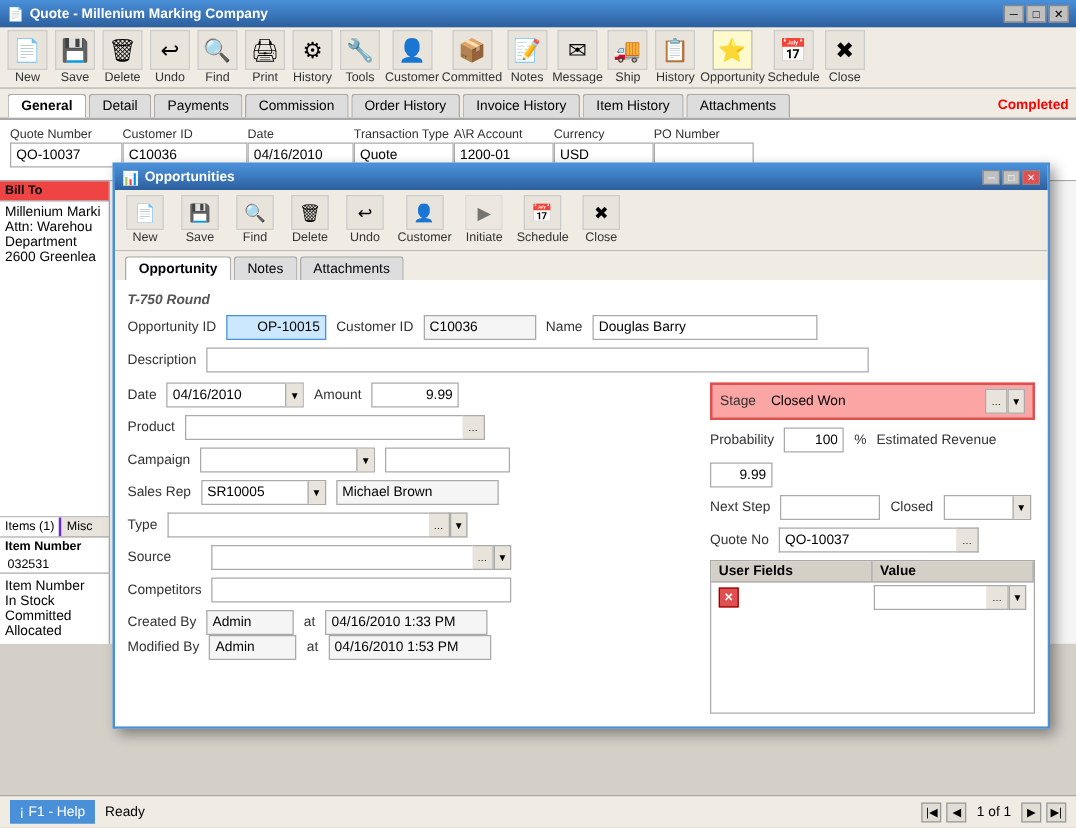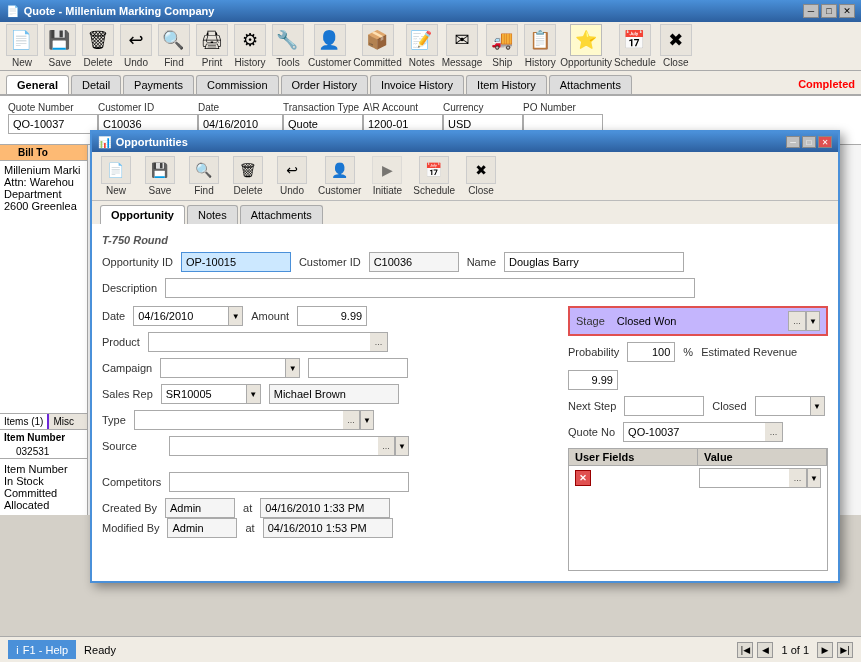--- a/index.html
+++ b/index.html
@@ -202,34 +202,34 @@
       <div class="form-group">
         <div class="form-label">PO Number</div>
         <input class="form-input" style="width: 80px;">
       </div>
     </div>
   </div>
 
   <div style="display:flex; height:370px; background:#f5f5f5;">
 
     <div style="width:88px; background:#fff; border-right:1px solid #aaa; display:flex; flex-direction:column;">
-      <div style="padding:2px 18px; border-bottom:1px solid #aaa; font-size:10px; font-weight:bold; background:#fdba74;">Bill To</div>
+      <div style="padding:2px 4px; border-bottom:1px solid #aaa; font-size:10px; font-weight:bold; background:#ef4444;">Bill To</div>
       <div style="padding:3px 4px; font-size:10px; flex:1;">
         <div>Millenium Marki</div>
         <div>Attn: Warehou</div>
         <div>Department</div>
         <div>2600 Greenlea</div>
       </div>
       <div style="border-top:1px solid #aaa;">
         <div style="display:flex; background:#e8e4dc; border-bottom:1px solid #aaa;">
           <div style="padding:2px 4px; font-size:10px; background:#fff; border-right:2px solid #6d28d9; cursor:pointer;">Items (1)</div>
           <div style="padding:2px 4px; font-size:10px; cursor:pointer;">Misc</div>
         </div>
         <div style="padding:2px 4px; font-size:10px; font-weight:bold;">Item Number</div>
-        <div style="padding:1px 16px; font-size:10px;">032531</div>
+        <div style="padding:1px 6px; font-size:10px;">032531</div>
       </div>
       <div style="border-top:1px solid #aaa; padding:4px; font-size:10px;">
         <div>Item Number</div>
         <div>In Stock</div>
         <div>Committed</div>
         <div>Allocated</div>
       </div>
     </div>
 
     <div style="flex:1; padding:4px;">
@@ -312,21 +312,21 @@
       <div class="modal-tab active">Opportunity</div>
       <div class="modal-tab">Notes</div>
       <div class="modal-tab">Attachments</div>
     </div>
 
     <div class="modal-body">
       <div style="font-size:11px; color:#555; margin-bottom:6px; font-style:italic;font-weight:bold;">T-750 Round</div>
 
       <div class="opp-row" style="margin-bottom:6px;">
         <span class="opp-label">Opportunity ID</span>
-        <input class="opp-input blue-highlight" style="width: 110px;" value="OP-10015">
+        <input class="opp-input blue-highlight" style="width: 80px; text-align: right;" value="OP-10015">
         <span class="opp-label">Customer ID</span>
         <input class="opp-input readonly" style="width: 90px;" value="C10036">
         <span class="opp-label">Name</span>
         <input class="opp-input" style="width: 180px;" value="Douglas Barry">
       </div>
 
       <div class="opp-row" style="margin-bottom:8px;">
         <span class="opp-label">Description</span>
         <input class="opp-input" style="width: 530px;">
       </div>
@@ -373,21 +373,21 @@
 
           <div class="opp-row" style="margin-bottom:6px;">
             <span class="opp-label">Type</span>
             <div class="field-with-btn" style="width:240px;">
               <input class="opp-input" style="width: 214px; border-right: none;">
               <div class="field-btn">…</div>
               <div class="select-arrow" style="border:1px solid #aaa; height:20px; width:14px; background:#e8e4dc;">▼</div>
             </div>
           </div>
 
-          <div class="opp-row" style="margin-bottom:16px;gap:32px;">
+          <div class="opp-row" style="margin-bottom:6px;gap:32px;">
             <span class="opp-label">Source</span>
             <div class="field-with-btn" style="width:240px;">
               <input class="opp-input" style="width: 214px; border-right: none;">
               <div class="field-btn">…</div>
               <div class="select-arrow" style="border:1px solid #aaa; height:20px; width:14px; background:#e8e4dc;">▼</div>
             </div>
           </div>
 
           <div class="opp-row" style="margin-bottom:6px;">
             <span class="opp-label">Competitors</span>
@@ -404,21 +404,21 @@
           <div class="opp-row">
             <span class="opp-label">Modified By</span>
             <input class="opp-input readonly" style="width: 70px;" value="Admin">
             <span class="opp-label">at</span>
             <input class="opp-input readonly" style="width: 130px;" value="04/16/2010 1:53 PM">
           </div>
         </div>
 
         <div style="width:260px;">
 
-          <div style="border:2px solid #e05050; padding:3px 6px; display:flex; align-items:center; margin-bottom:6px; background:#c4b5fd;">
+          <div style="border:2px solid #e05050; padding:3px 6px; display:flex; align-items:center; margin-bottom:6px; background:#fca5a5;">
             <span class="opp-label" style="margin-right:8px;">Stage</span>
             <input class="opp-input" style="flex: 1 1 0%; border: none; background: transparent;" value="Closed Won">
             <div class="field-btn" style="border:1px solid #aaa;">…</div>
             <div class="select-arrow" style="border:1px solid #aaa; height:20px; width:14px; background:#e8e4dc;">▼</div>
           </div>
 
           <div class="opp-row" style="margin-bottom:6px;">
             <span class="opp-label">Probability</span>
             <input class="opp-input" style="width: 48px; text-align: right;" value="100">
             <span class="opp-label">%</span>

